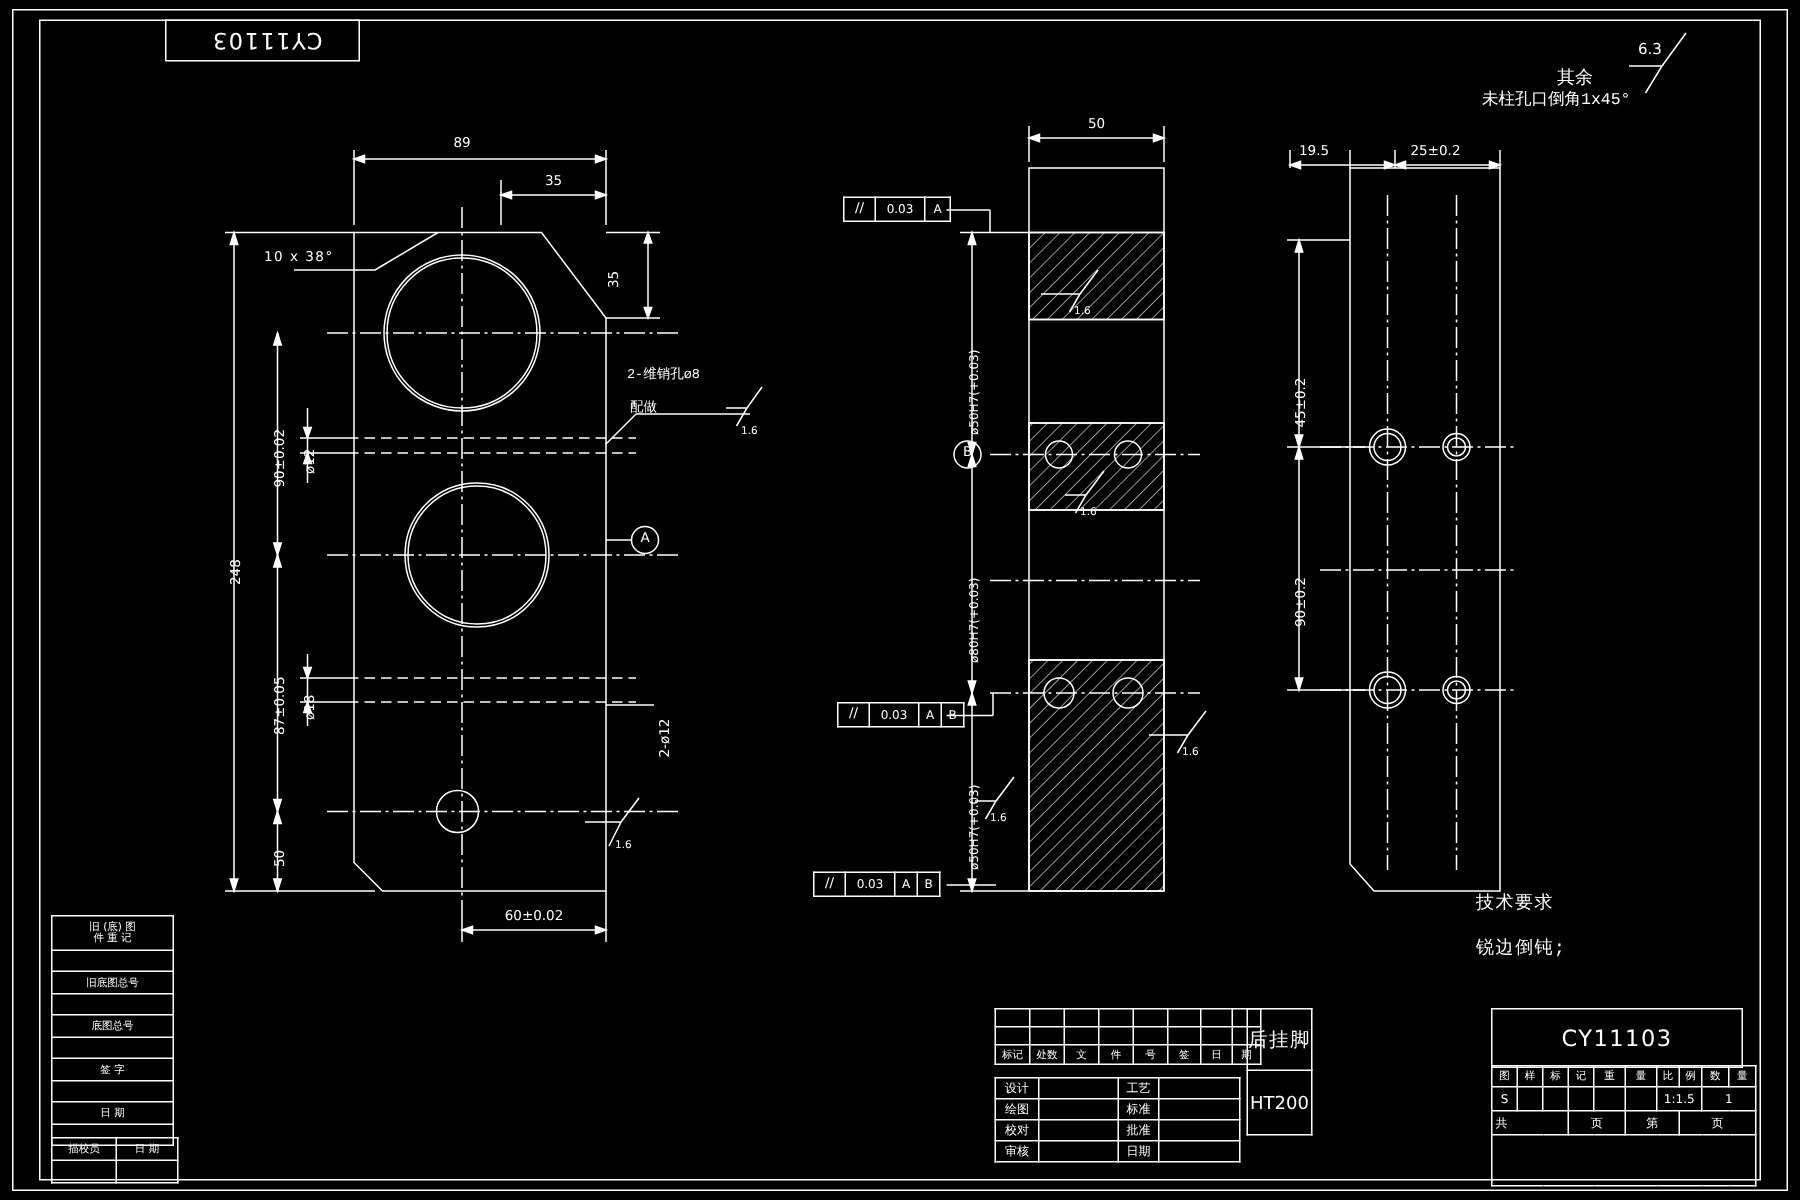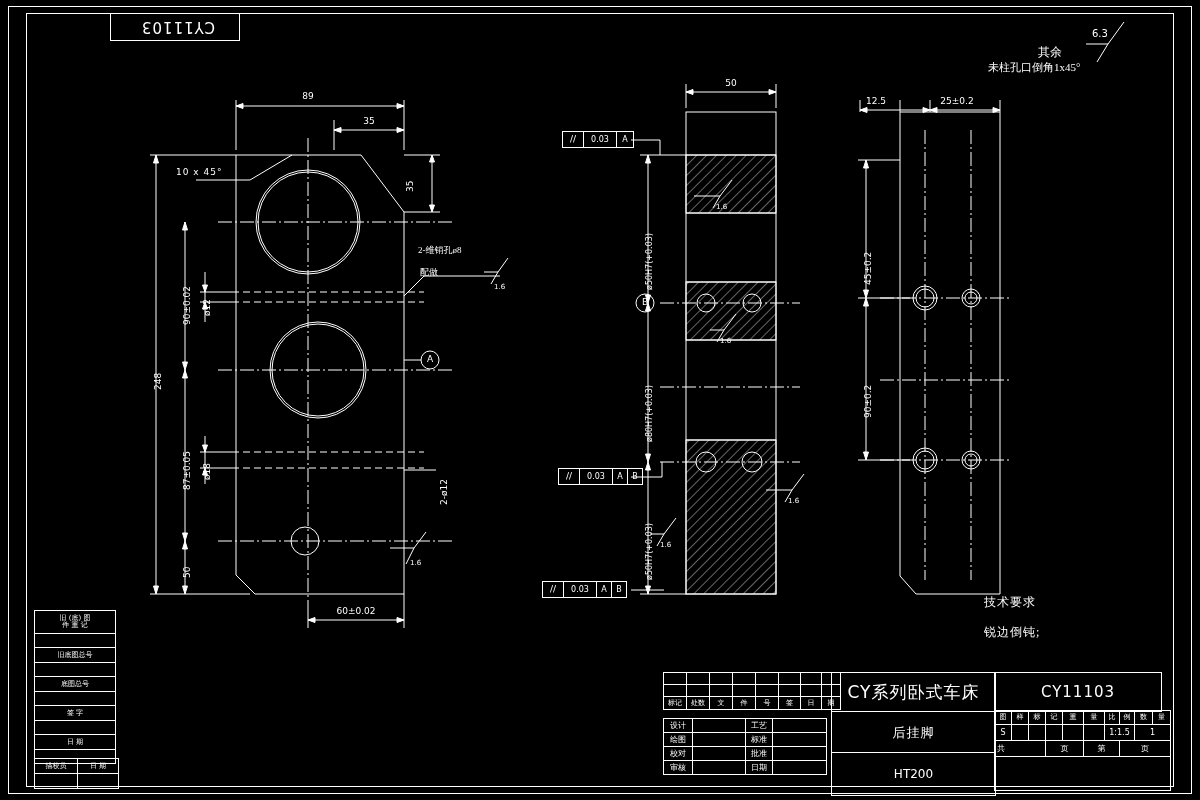--- a/index.html
+++ b/index.html
@@ -4,21 +4,21 @@
 <title>CAD Drawing</title>
 <style>
   html,body{margin:0;padding:0;background:#000;}
   body{width:1200px;height:800px;overflow:hidden;
        font-family:"DejaVu Sans",sans-serif;color:#fff;}
   #stage{position:relative;width:1200px;height:800px;background:#000;}
 
   
   .t{position:absolute;color:#fff;white-space:nowrap;line-height:1;
      font-family:"DejaVu Sans",sans-serif;}
-  .t.cn{font-family:Liberation Serif, serif;}
+  .t.cn{font-family:Liberation Mono, monospace;}
   .rot90{transform:rotate(-90deg);transform-origin:0 0;}
   .rot180{transform:rotate(180deg);transform-origin:50% 50%;}
 
   
   .frame{position:absolute;border:1px solid #fff;box-sizing:border-box;}
 
   
   table.tb{position:absolute;border-collapse:collapse;color:#fff;}
   table.tb td{border:1px solid #fff;padding:0;text-align:center;
      vertical-align:middle;font-size:8px;line-height:1;}
@@ -143,21 +143,21 @@
       <line x1="414" y1="548" x2="426" y2="532"></line>
       <line x1="398" y1="548" x2="390" y2="548"></line>
 
       <line x1="404" y1="470" x2="436" y2="470"></line>
     </g>
   </svg>
 
   <div class="t" style="left:308px;top:92px;transform:translateX(-50%);font-size:9px;">89</div>
   <div class="t" style="left:369px;top:117px;transform:translateX(-50%);font-size:9px;">35</div>
   <div class="t rot90" style="left:406px;top:192px;font-size:9px;">35</div>
-  <div class="t" style="left:176px;top:168px;font-size:9px;letter-spacing:1px;">10 x 45°</div>
+  <div class="t" style="left:176px;top:168px;font-size:9px;letter-spacing:1px;">10 x 38°</div>
   <div class="t rot90" style="left:154px;top:390px;font-size:9px;">248</div>
   <div class="t rot90" style="left:183px;top:325px;font-size:9px;">90±0.02</div>
   <div class="t rot90" style="left:183px;top:490px;font-size:9px;">87±0.05</div>
   <div class="t rot90" style="left:183px;top:578px;font-size:9px;">50</div>
   <div class="t rot90" style="left:203px;top:316px;font-size:9px;">ø12</div>
   <div class="t rot90" style="left:203px;top:480px;font-size:9px;">ø18</div>
   <div class="t" style="left:356px;top:607px;transform:translateX(-50%);font-size:9px;">60±0.02</div>
   <div class="t cn" style="left:418px;top:246px;font-size:9px;">2-维销孔ø8</div>
   <div class="t cn" style="left:420px;top:268px;font-size:9px;">配做</div>
   <div class="t" style="left:494px;top:284px;font-size:7px;">1.6</div>
@@ -319,21 +319,21 @@
       <path d="M866,298 l-2.5,-8 l5,0 z" fill="#fff"></path>
       <line x1="866" y1="298" x2="866" y2="460"></line>
       <path d="M866,298 l-2.5,8 l5,0 z" fill="#fff"></path>
       <path d="M866,460 l-2.5,-8 l5,0 z" fill="#fff"></path>
       <line x1="858" y1="160" x2="900" y2="160"></line>
       <line x1="858" y1="298" x2="910" y2="298"></line>
       <line x1="858" y1="460" x2="910" y2="460"></line>
     </g>
   </svg>
 
-  <div class="t" style="left:876px;top:97px;transform:translateX(-50%);font-size:9px;">12.5</div>
+  <div class="t" style="left:876px;top:97px;transform:translateX(-50%);font-size:9px;">19.5</div>
   <div class="t" style="left:957px;top:97px;transform:translateX(-50%);font-size:9px;">25±0.2</div>
   <div class="t rot90" style="left:864px;top:285px;font-size:9px;">45±0.2</div>
   <div class="t rot90" style="left:864px;top:418px;font-size:9px;">90±0.2</div>
 
   <table class="tb" style="left:34px;top:610px;width:82px;">
     <tbody>
         <tr>
           <td style="height:20px;font-size:7px;padding:1px;">
       <div style="white-space:pre-line;line-height:1.05;">旧 (底) 图
 件  重  记</div>
@@ -440,23 +440,20 @@
       <td style="height:13px;font-size:8px;font-family:Liberation Serif, serif;">审核</td>
       <td style="height:13px;"></td>
       <td style="height:13px;font-size:8px;">日期</td>
       <td style="height:13px;"></td>
     </tr>
   </tbody>
     </table>
 
   <table class="tb" style="left:831px;top:672px;">
     <tbody>
-        <tr>
-          <td style="width:163px;height:38px;font-size:17px;letter-spacing:1px;">CY系列卧式车床</td>
-        </tr>
     <tr>
           <td style="height:40px;font-size:13px;letter-spacing:1px;">后挂脚</td>
         </tr>
     <tr>
           <td style="height:42px;font-size:12px;">HT200</td>
         </tr>
   </tbody>
     </table>
 
   <table class="tb" style="left:994px;top:672px;">

